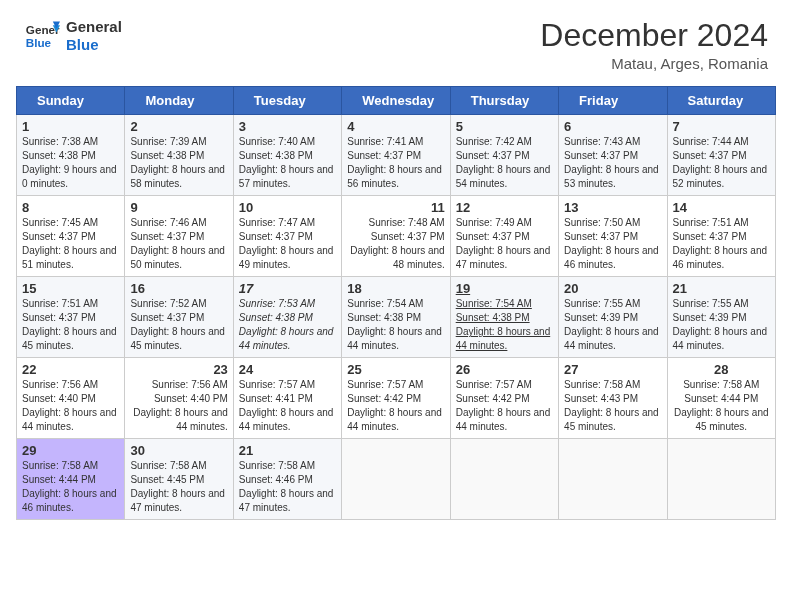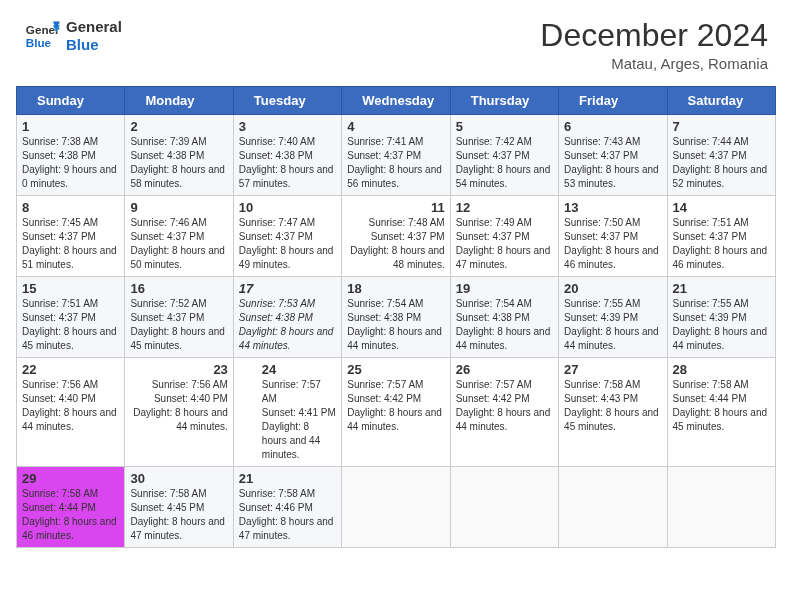--- a/index.html
+++ b/index.html
@@ -199,21 +199,21 @@
             <div class="day-info">Sunrise: 7:52 AM<br>Sunset: 4:37 PM<br>Daylight: 8 hours and 45 minutes.</div>
           </td>
           <td style="background: rgb(245, 247, 250); font-style: italic;">
             <span class="day-num">17</span>
             <div class="day-info">Sunrise: 7:53 AM<br>Sunset: 4:38 PM<br>Daylight: 8 hours and 44 minutes.</div>
           </td>
           <td style="background: rgb(245, 247, 250);">
             <span class="day-num">18</span>
             <div class="day-info">Sunrise: 7:54 AM<br>Sunset: 4:38 PM<br>Daylight: 8 hours and 44 minutes.</div>
           </td>
-          <td style="background: rgb(245, 247, 250);">
+          <td style="background: rgb(245, 247, 250); text-decoration: underline;">
             <span class="day-num">19</span>
             <div class="day-info">Sunrise: 7:54 AM<br>Sunset: 4:38 PM<br>Daylight: 8 hours and 44 minutes.</div>
           </td>
           <td style="background: rgb(245, 247, 250);">
             <span class="day-num">20</span>
             <div class="day-info">Sunrise: 7:55 AM<br>Sunset: 4:39 PM<br>Daylight: 8 hours and 44 minutes.</div>
           </td>
           <td style="background: rgb(245, 247, 250);">
             <span class="day-num">21</span>
             <div class="day-info">Sunrise: 7:55 AM<br>Sunset: 4:39 PM<br>Daylight: 8 hours and 44 minutes.</div>
@@ -221,43 +221,43 @@
         </tr>
         <tr class="week-row">
           <td style="background: rgb(255, 255, 255);">
             <span class="day-num">22</span>
             <div class="day-info">Sunrise: 7:56 AM<br>Sunset: 4:40 PM<br>Daylight: 8 hours and 44 minutes.</div>
           </td>
           <td style="background: rgb(255, 255, 255); text-align: right;">
             <span class="day-num">23</span>
             <div class="day-info">Sunrise: 7:56 AM<br>Sunset: 4:40 PM<br>Daylight: 8 hours and 44 minutes.</div>
           </td>
-          <td style="background: rgb(255, 255, 255); padding-left: 28px;">
+          <td style="background: rgb(255, 255, 255);">
             <span class="day-num">24</span>
             <div class="day-info">Sunrise: 7:57 AM<br>Sunset: 4:41 PM<br>Daylight: 8 hours and 44 minutes.</div>
           </td>
           <td style="background: rgb(255, 255, 255); margin-left: 46px;">
             <span class="day-num">25</span>
             <div class="day-info">Sunrise: 7:57 AM<br>Sunset: 4:42 PM<br>Daylight: 8 hours and 44 minutes.</div>
           </td>
           <td style="background: rgb(255, 255, 255);">
             <span class="day-num">26</span>
             <div class="day-info">Sunrise: 7:57 AM<br>Sunset: 4:42 PM<br>Daylight: 8 hours and 44 minutes.</div>
           </td>
           <td style="background: rgb(255, 255, 255); margin-top: 24px;">
             <span class="day-num">27</span>
             <div class="day-info">Sunrise: 7:58 AM<br>Sunset: 4:43 PM<br>Daylight: 8 hours and 45 minutes.</div>
           </td>
-          <td style="background: rgb(255, 255, 255);">
+          <td style="background: rgb(255, 255, 255); text-align: center;">
             <span class="day-num">28</span>
             <div class="day-info">Sunrise: 7:58 AM<br>Sunset: 4:44 PM<br>Daylight: 8 hours and 45 minutes.</div>
           </td>
         </tr>
         <tr class="week-row last-row">
-          <td style="background: #d946ef;">
+          <td style="background: #c4b5fd;">
             <span class="day-num">29</span>
             <div class="day-info">Sunrise: 7:58 AM<br>Sunset: 4:44 PM<br>Daylight: 8 hours and 46 minutes.</div>
           </td>
           <td style="background: rgb(245, 247, 250);">
             <span class="day-num">30</span>
             <div class="day-info">Sunrise: 7:58 AM<br>Sunset: 4:45 PM<br>Daylight: 8 hours and 47 minutes.</div>
           </td>
           <td style="background: rgb(245, 247, 250);">
             <span class="day-num">21</span>
             <div class="day-info">Sunrise: 7:58 AM<br>Sunset: 4:46 PM<br>Daylight: 8 hours and 47 minutes.</div>

